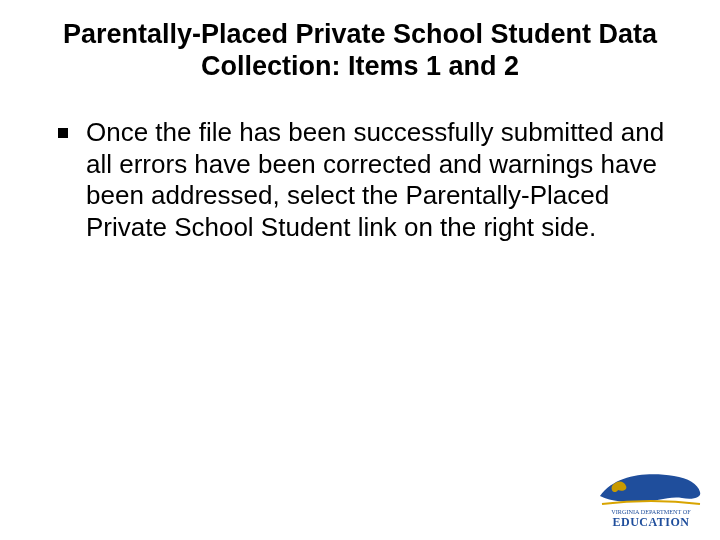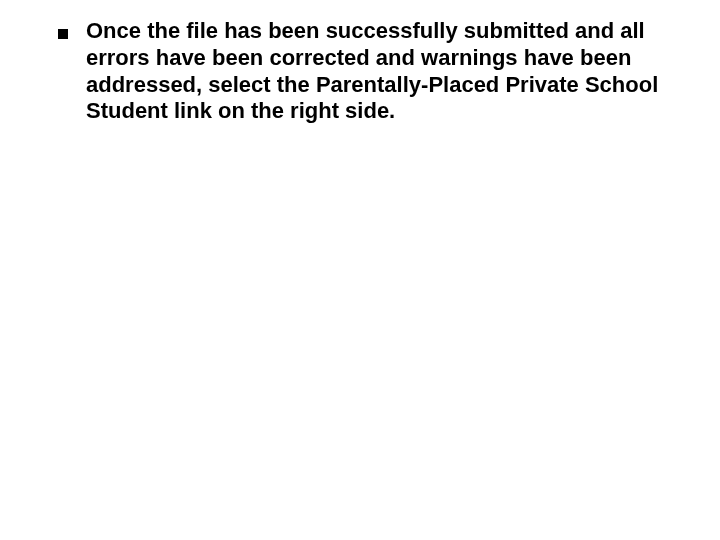--- a/index.html
+++ b/index.html
@@ -26,25 +26,24 @@
     text-align: center;
     margin: 0 0 34px 0;
   }
   ul.bullets {
     list-style: none;
     margin: 0;
     padding: 0 6px 0 30px;
   }
   ul.bullets li {
     position: relative;
-    font-size: 22px;
+    font-size: 26px;
     line-height: 1.22;
     margin-bottom: 28px;
     padding-left: 28px;
-    font-weight: bold;
   }
   ul.bullets li::before {
     content: "";
     position: absolute;
     left: 0;
     top: 11px;
     width: 10px;
     height: 10px;
     background: #000000;
   }
@@ -53,18 +52,31 @@
     right: 14px;
     bottom: 10px;
     width: 110px;
     height: 62px;
   }
 </style>
 </head>
 <body>
 
 <div class="slide">
+  <h1 class="title">Parentally-Placed Private School Student Data Collection: Items 1 and 2</h1>
 
   <ul class="bullets">
     <li>Once the file has been successfully submitted and all errors have been corrected and warnings have been addressed, select the Parentally-Placed Private School Student link on the right side.</li>
   </ul>
 
+  <div class="logo">
+    <svg viewBox="0 0 110 62" width="110" height="62">
+
+      <path d="M4 28 C 20 6, 52 4, 78 8 C 92 10, 102 16, 104 24 C 106 30, 96 32, 86 30 C 72 28, 60 34, 44 34 C 30 34, 16 34, 4 28 Z" fill="#1f4e9c"></path>
+
+      <path d="M16 18 C 20 12, 28 12, 30 18 C 32 22, 26 24, 22 22 C 20 26, 14 24, 16 18 Z" fill="#c89a00"></path>
+
+      <path d="M6 36 Q 55 30 104 36" stroke="#d8a400" stroke-width="2" fill="none"></path>
+      <text x="55" y="46" text-anchor="middle" font-family="Georgia, serif" font-size="6.2" fill="#1f4e9c">VIRGINIA DEPARTMENT OF</text>
+      <text x="55" y="58" text-anchor="middle" font-family="Georgia, serif" font-size="12" font-weight="700" fill="#1f4e9c" letter-spacing="0.5">EDUCATION</text>
+    </svg>
+  </div>
 </div>
 
 </body></html>

